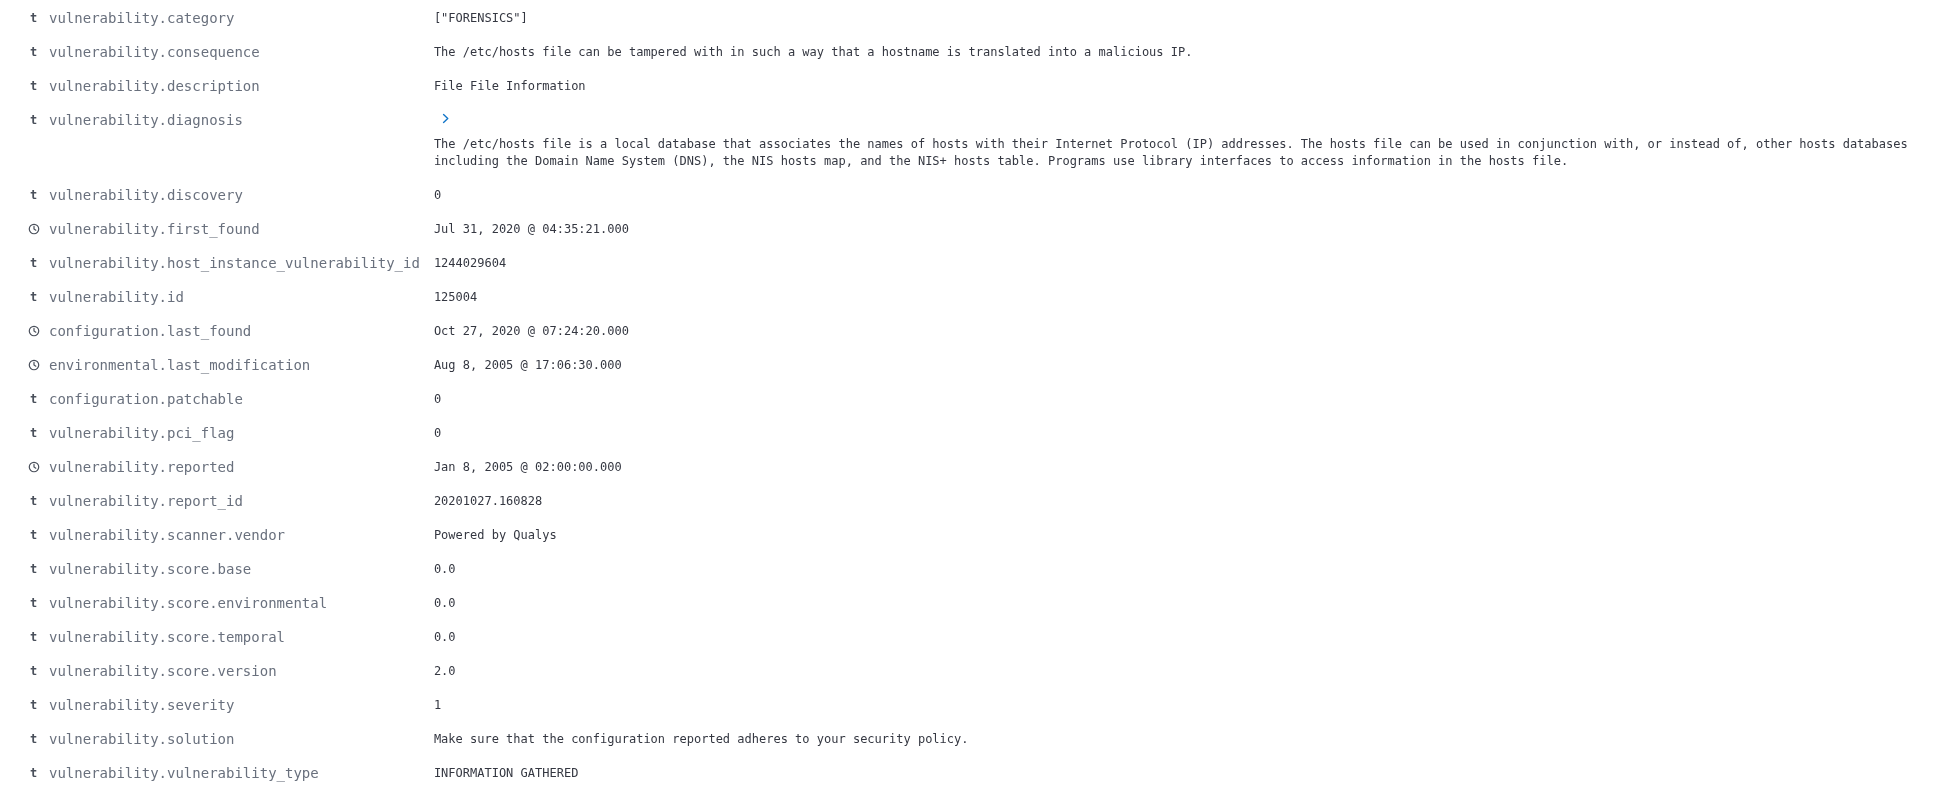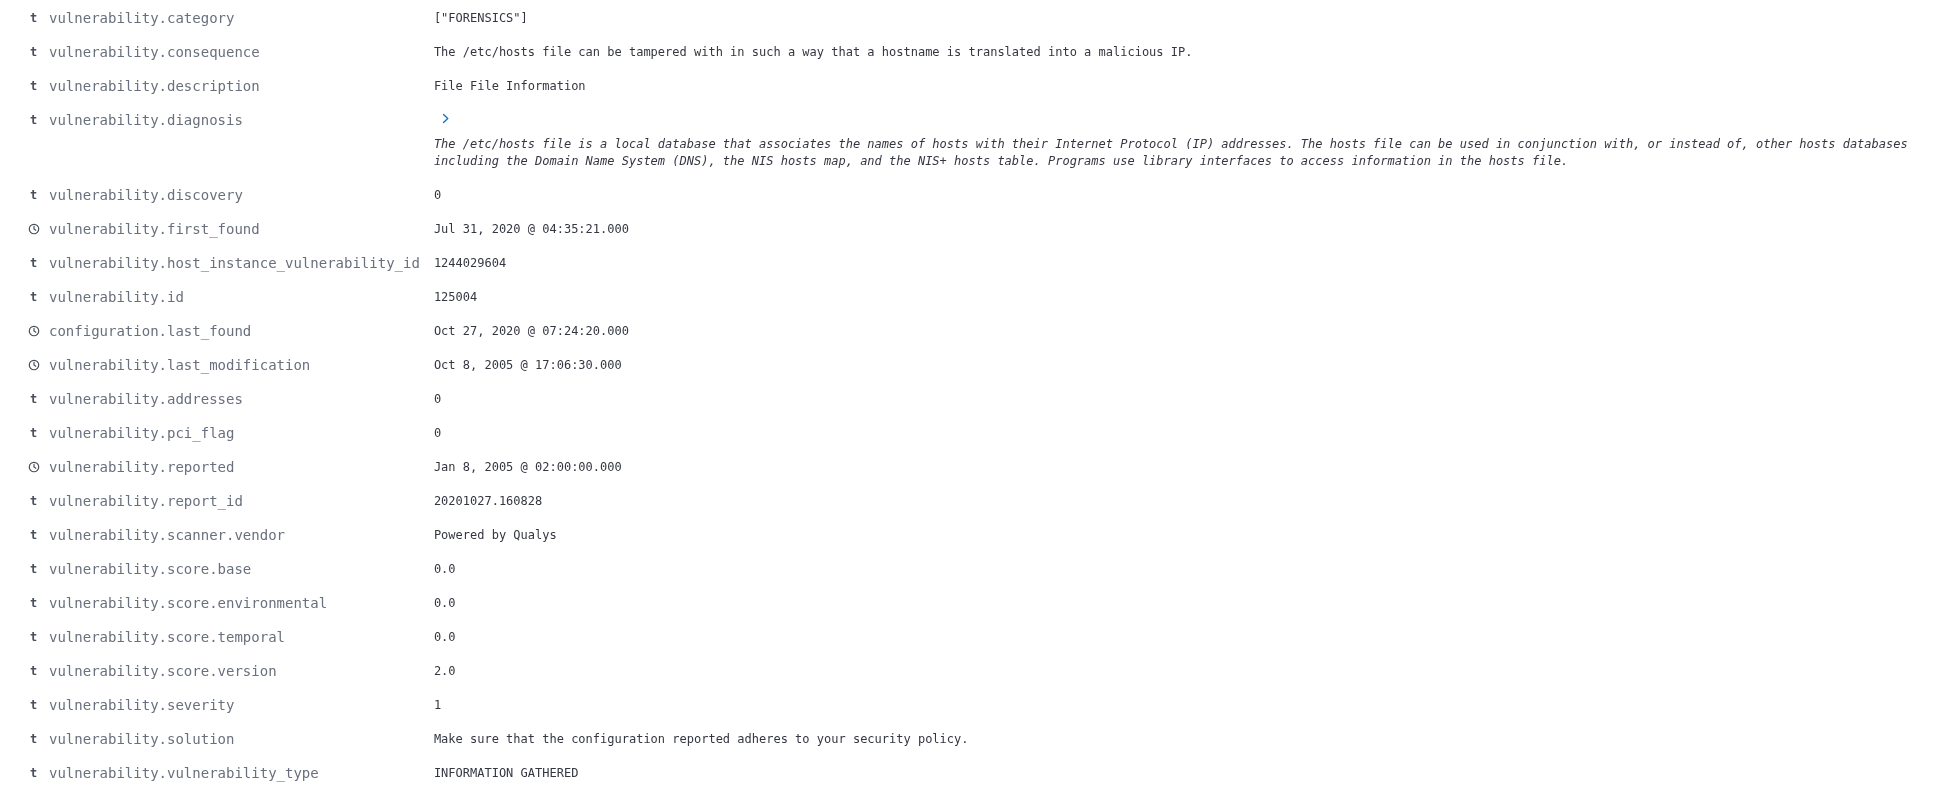--- a/index.html
+++ b/index.html
@@ -53,21 +53,21 @@
     width: 16px;
     height: 16px;
     display: flex;
     align-items: center;
     justify-content: center;
     color: #0f74c8;
     cursor: pointer;
     margin-bottom: 8px;
     margin-left: 4px;
   }
-  .value-text { line-height: 16.5px; font-style: italic; }
+  .value-text { line-height: 16.5px; }
 </style>
 </head>
 <body>
 
 <div class="doc-table">
   <div class="doc-row">
     <div class="field-cell">
       <span class="type-icon">t</span>
       <span class="field-name">vulnerability.category</span>
     </div>
@@ -156,29 +156,29 @@
   </div>
 
   <div class="doc-row">
     <div class="field-cell">
       <span class="type-icon">
           <svg width="12" height="12" viewBox="0 0 16 16" aria-hidden="true">
             <circle cx="8" cy="8" r="6.3" fill="none" stroke="currentColor" stroke-width="1.6"></circle>
             <path d="M8 4.6 V8 L10.4 9.6" fill="none" stroke="currentColor" stroke-width="1.6" stroke-linecap="round"></path>
           </svg>
         </span>
-      <span class="field-name">vulnerability.last_modification</span>
-    </div>
-    <div class="value-cell">Oct 8, 2005 @ 17:06:30.000</div>
-  </div>
-
-  <div class="doc-row">
-    <div class="field-cell">
-      <span class="type-icon">t</span>
-      <span class="field-name">vulnerability.addresses</span>
+      <span class="field-name">environmental.last_modification</span>
+    </div>
+    <div class="value-cell">Aug 8, 2005 @ 17:06:30.000</div>
+  </div>
+
+  <div class="doc-row">
+    <div class="field-cell">
+      <span class="type-icon">t</span>
+      <span class="field-name">configuration.patchable</span>
     </div>
     <div class="value-cell">0</div>
   </div>
 
   <div class="doc-row">
     <div class="field-cell">
       <span class="type-icon">t</span>
       <span class="field-name">vulnerability.pci_flag</span>
     </div>
     <div class="value-cell">0</div>

